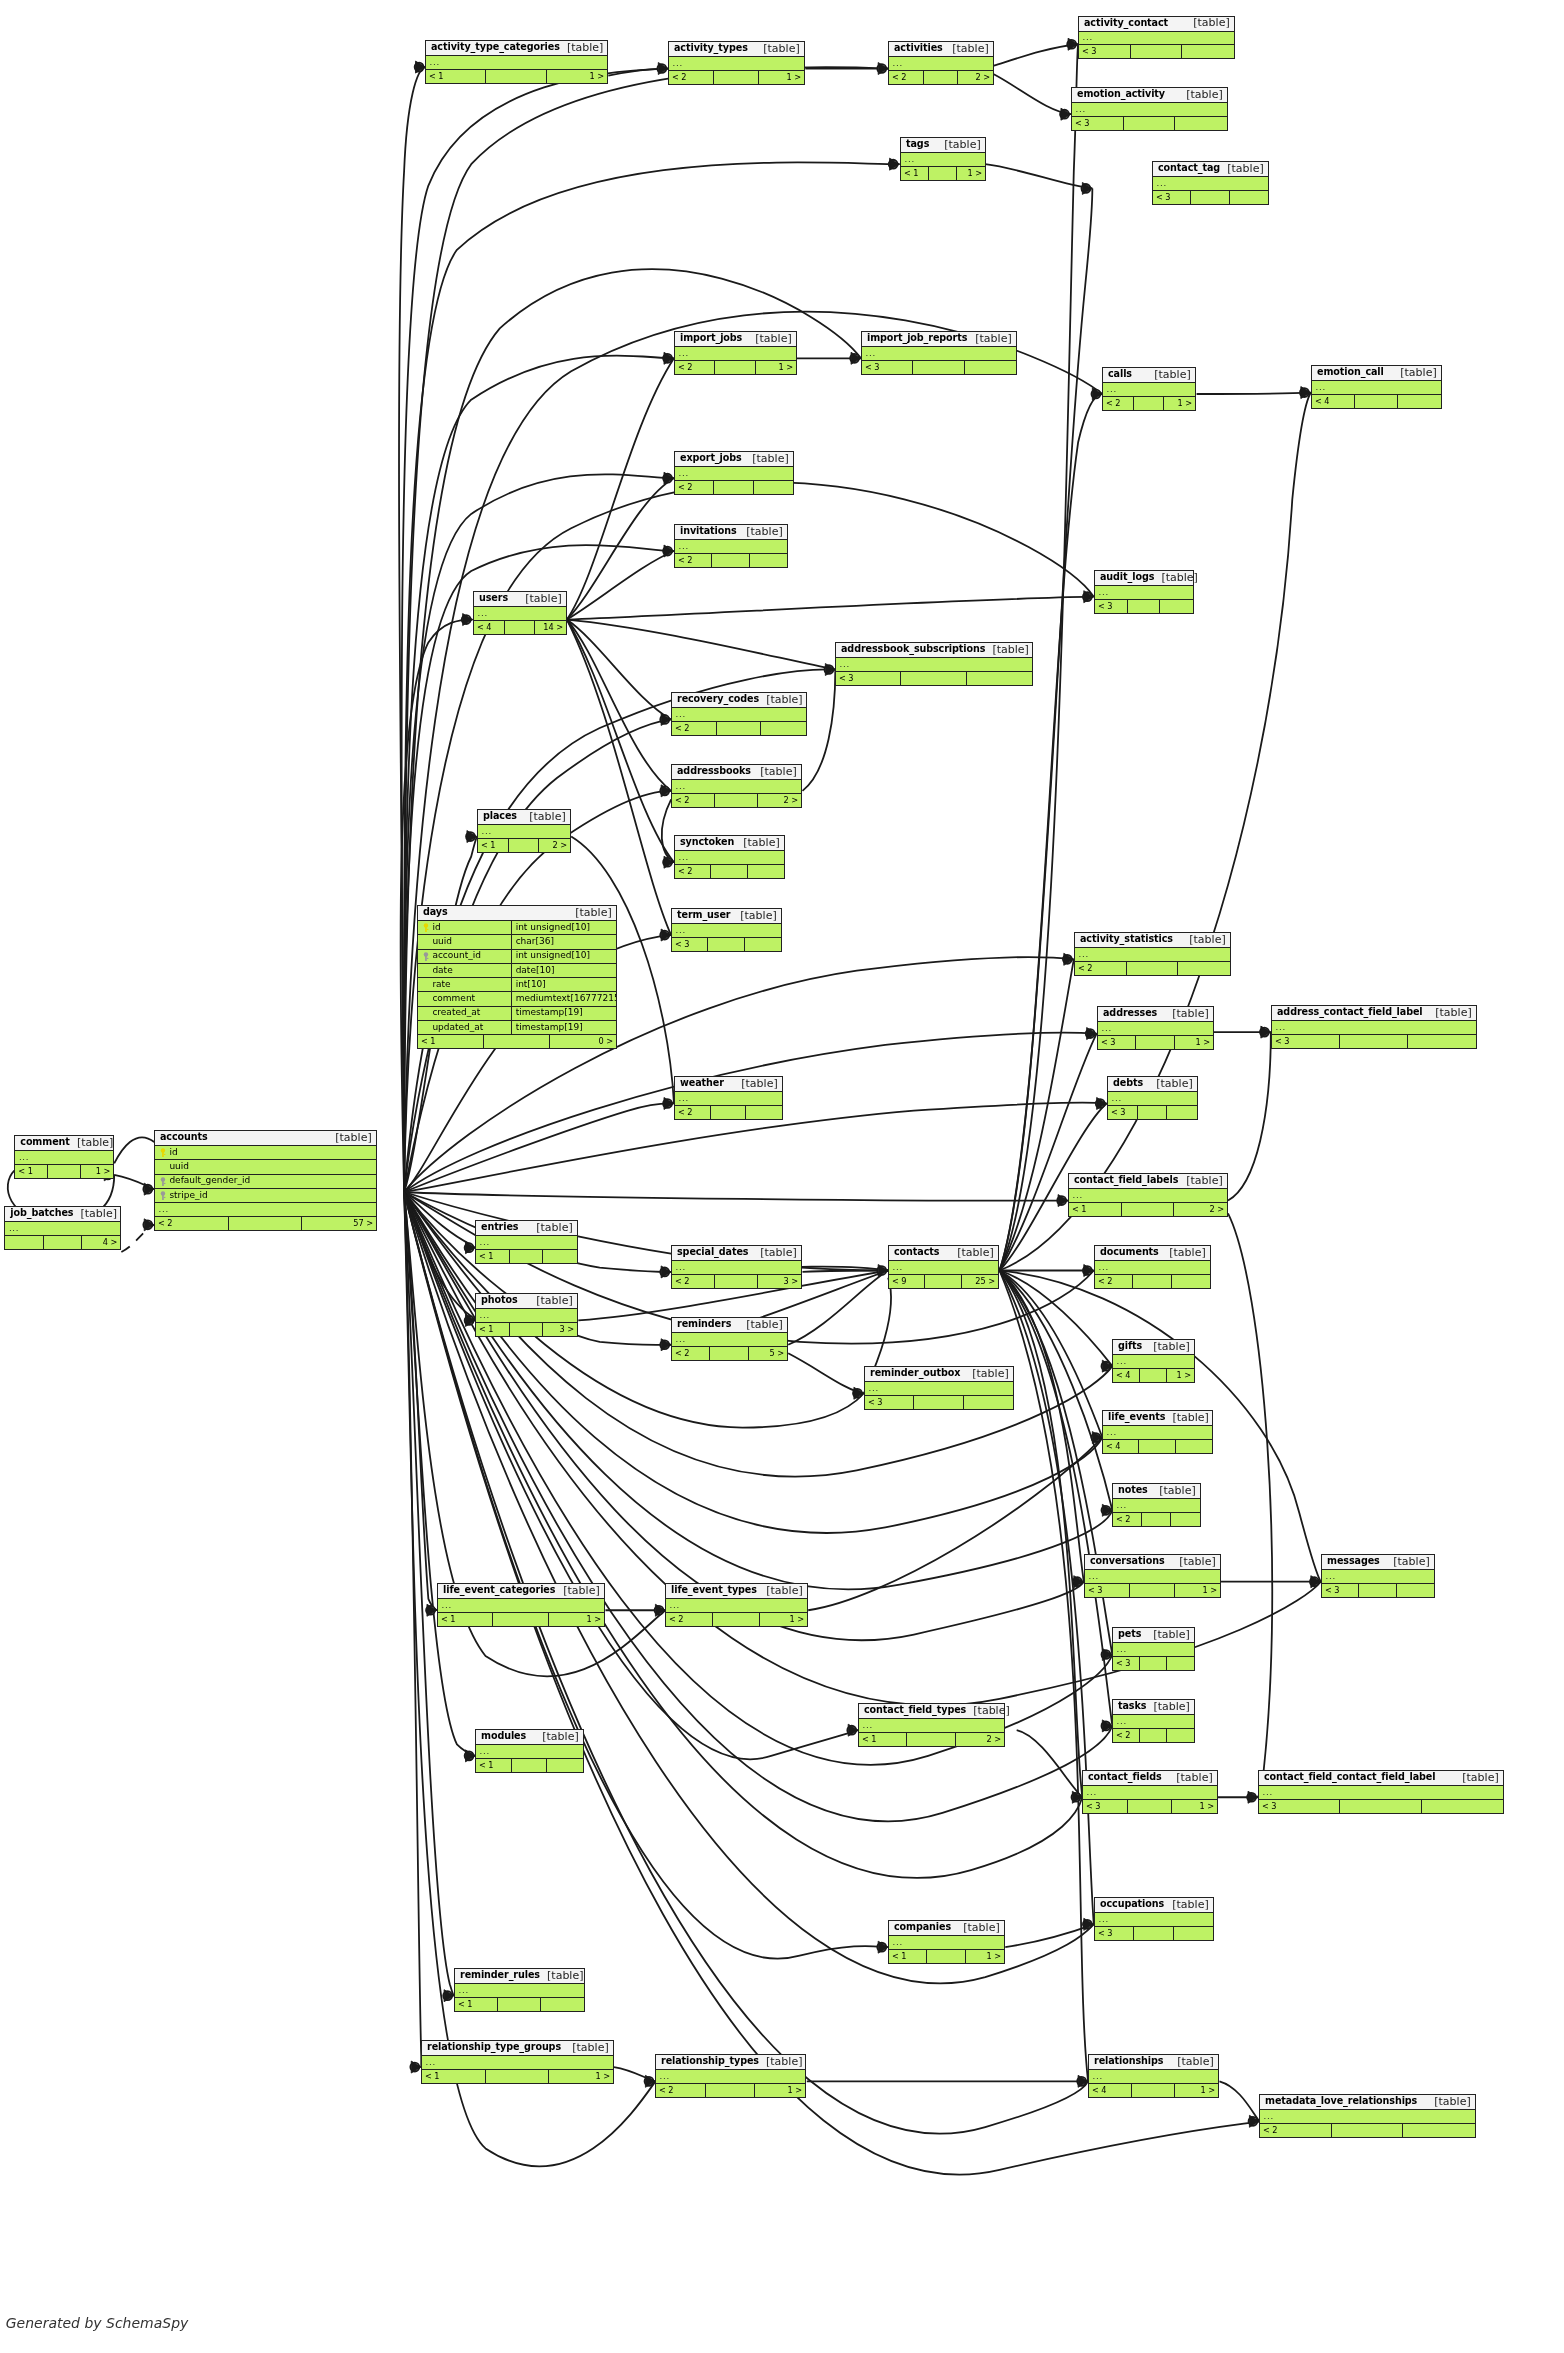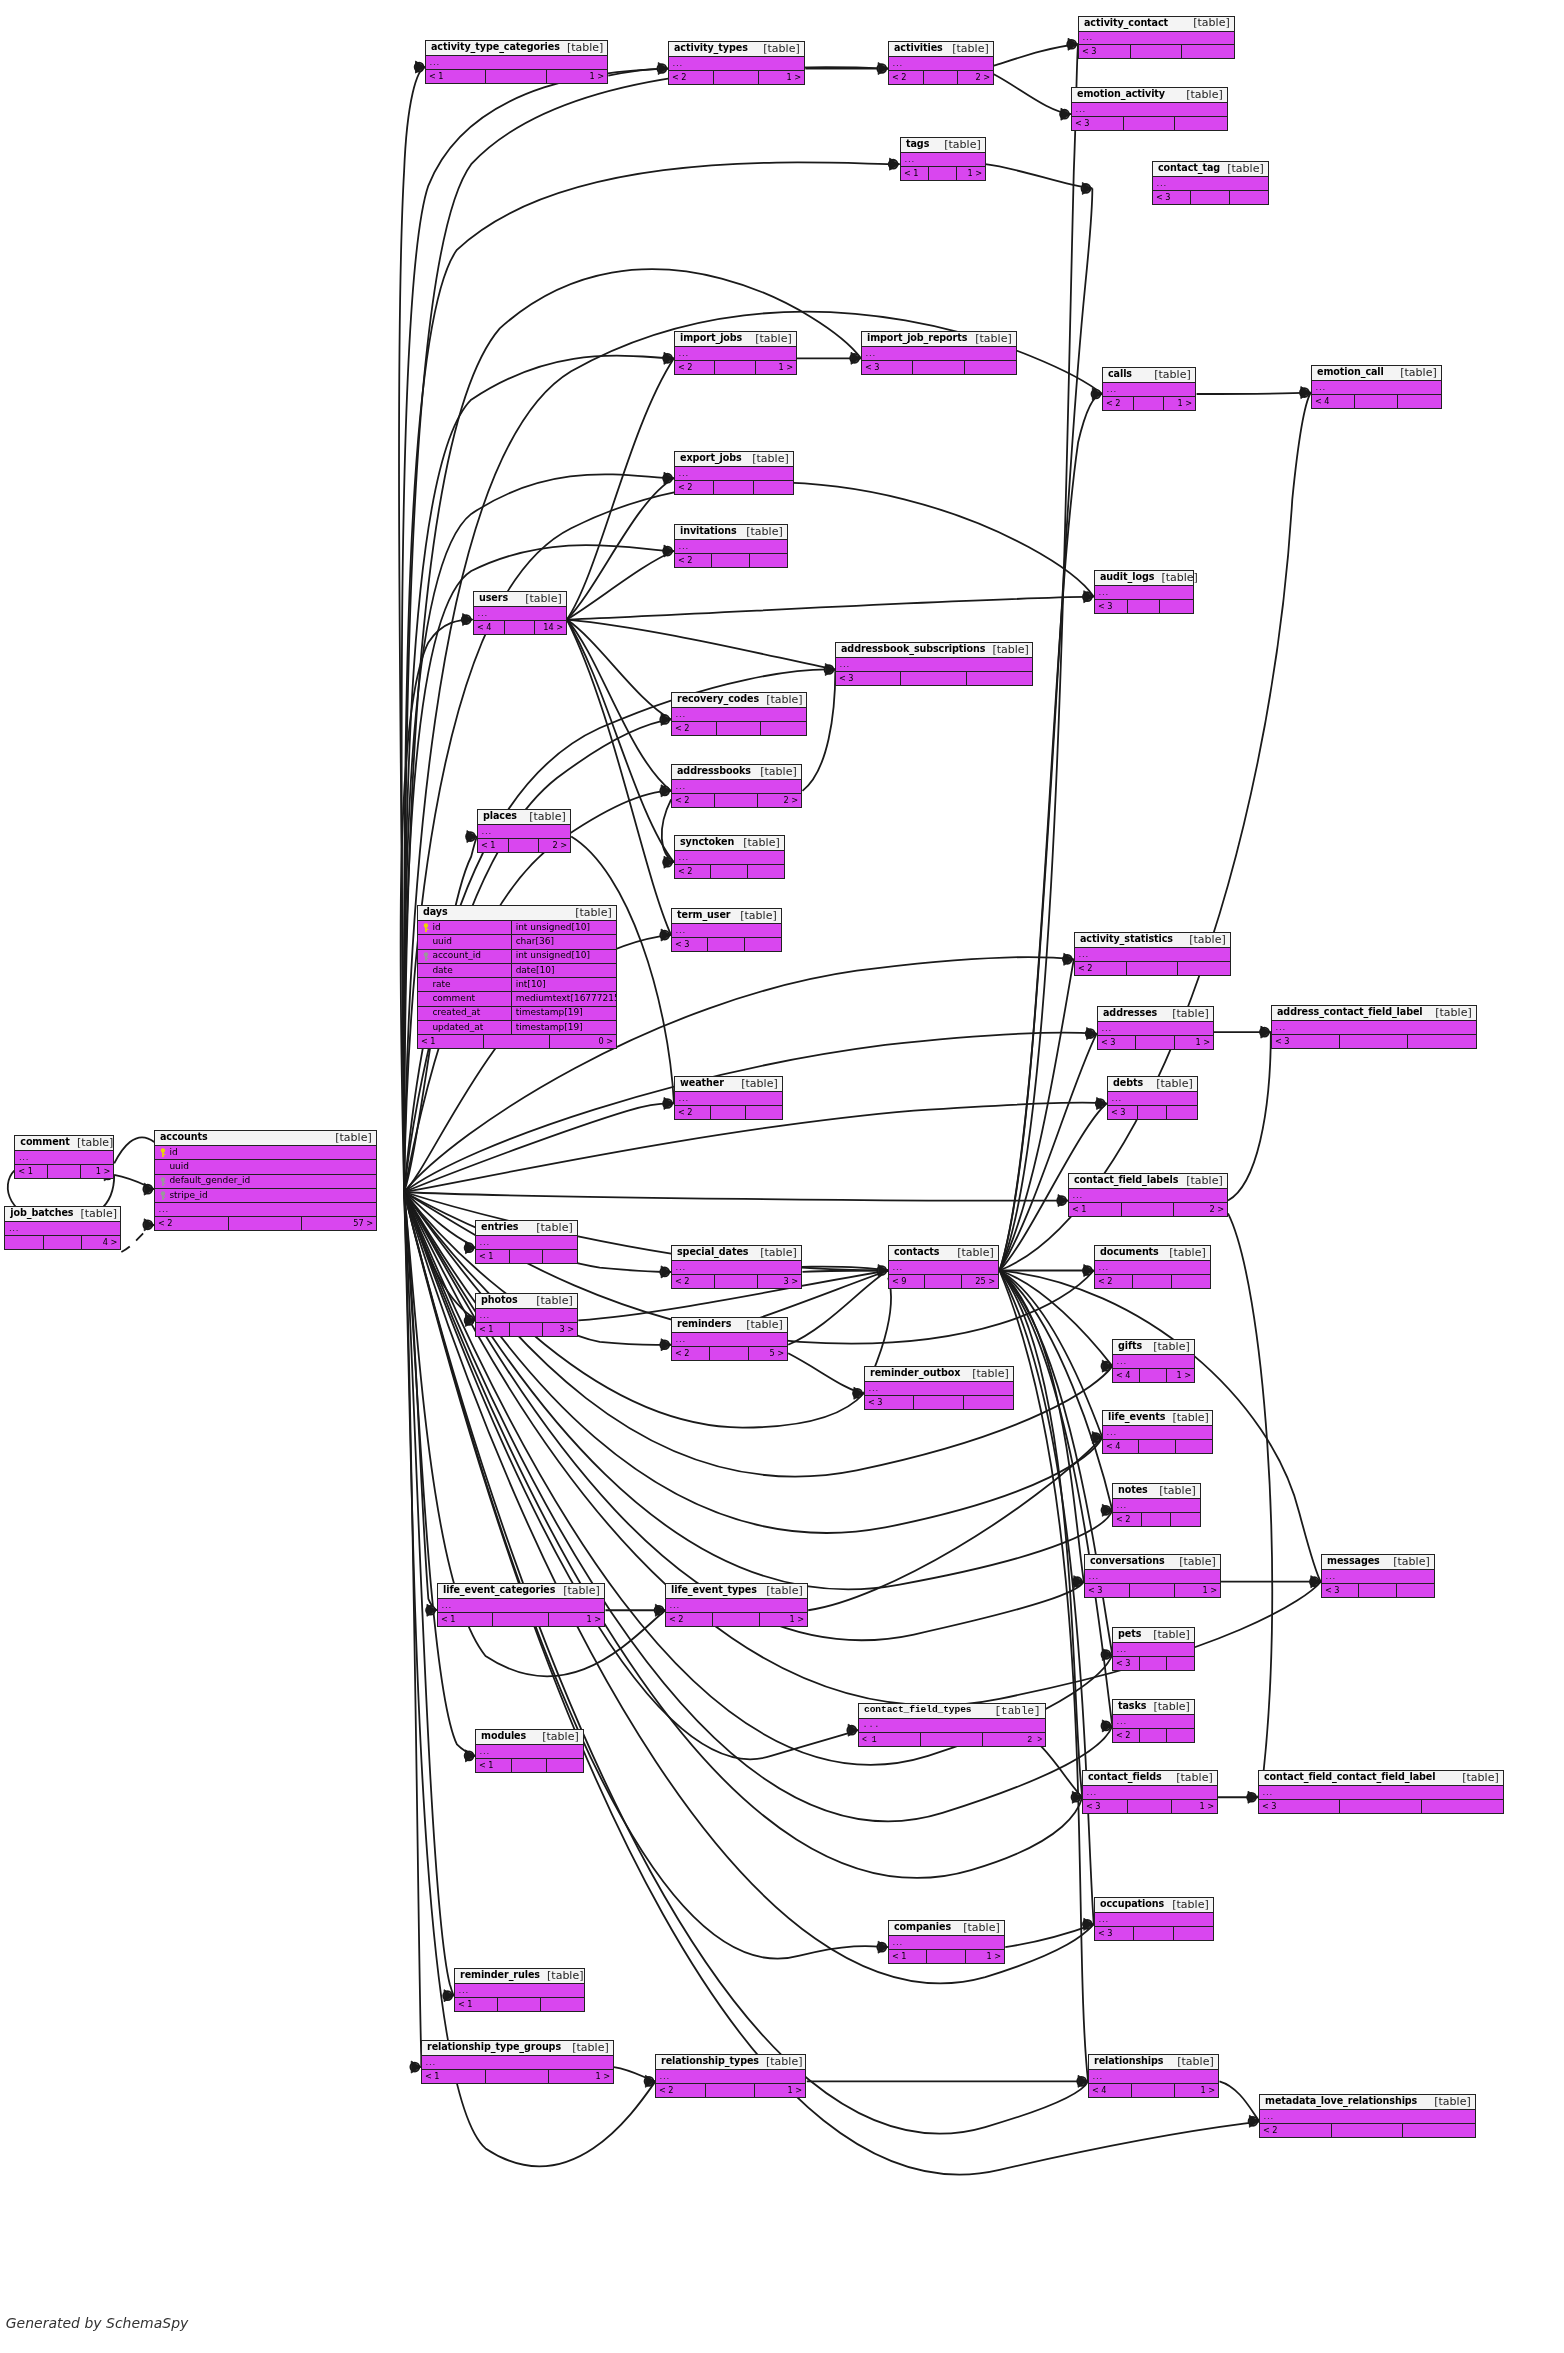--- a/index.html
+++ b/index.html
@@ -31,21 +31,21 @@
     position: absolute;
     left: 0;
     top: 0;
     width: 1565px;
     height: 2354px;
   }
 
   .db-table {
     position: absolute;
     border: 1.1px solid #222222;
-    background: #d946ef;
+    background: #bef264;
     box-sizing: border-box;
     font-size: 9.3px;
     line-height: 1.1;
   }
   .tbl-title {
     display: flex;
     align-items: center;
     justify-content: space-between;
     background: #f4f4f4;
     border-bottom: 1.1px solid #222222;
@@ -884,21 +884,21 @@
           <span class="tbl-name">tasks</span>
           <span class="tbl-kind">[table]</span>
         </div>
         <div class="tbl-ellipsis">...</div>
         <div class="tbl-foot">
           <div class="foot-cell foot-left">&lt; 2</div>
           <div class="foot-cell foot-mid"></div>
           <div class="foot-cell foot-right"></div>
         </div>
       </div>
-      <div class="db-table" style="left: 858px; top: 1703px; width: 188px; font-family: Liberation Mono, monospace;">
+      <div class="db-table" style="left: 858px; top: 1703px; width: 147px;">
         <div class="tbl-title">
           <span class="tbl-name">contact_field_types</span>
           <span class="tbl-kind">[table]</span>
         </div>
         <div class="tbl-ellipsis">...</div>
         <div class="tbl-foot">
           <div class="foot-cell foot-left">&lt; 1</div>
           <div class="foot-cell foot-mid"></div>
           <div class="foot-cell foot-right">2 &gt;</div>
         </div>

